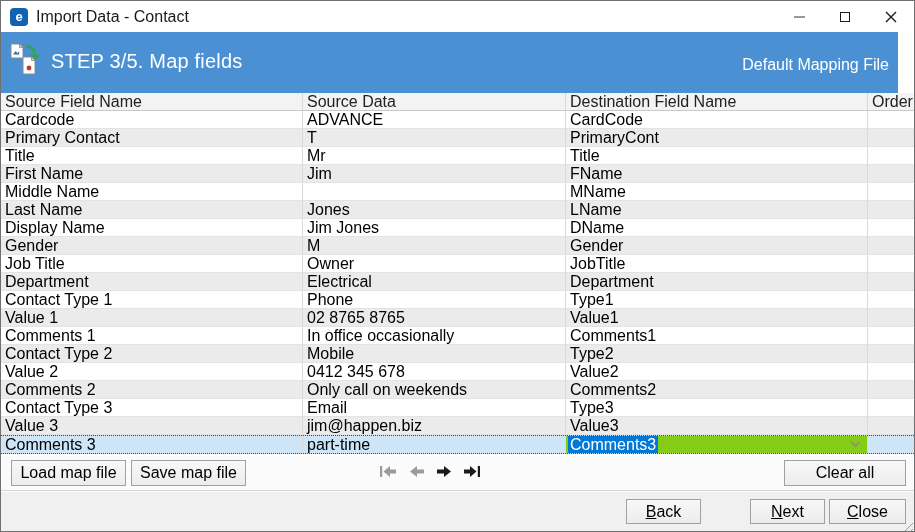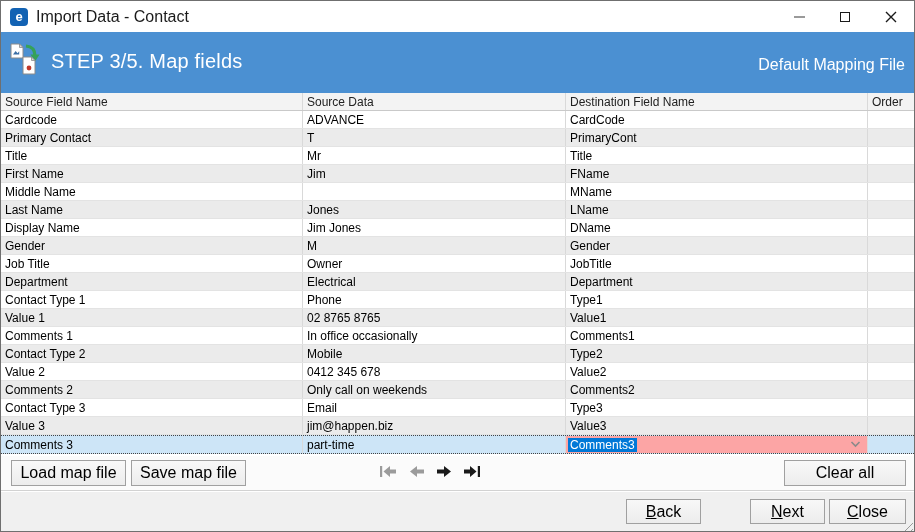--- a/index.html
+++ b/index.html
@@ -9,38 +9,38 @@
   
   .titlebar { position:absolute; top:0; left:0; right:0; height:31px; background:#ffffff; display:flex; align-items:center; }
   .app-icon { width:18px; height:18px; margin-left:9px; background:#1262b3; border-radius:4px; color:#fff; font-weight:bold; font-size:13px; line-height:17px; text-align:center; }
   .win-title { margin-left:8px; font-size:16px; color:#1a1a1a; }
   .win-controls { margin-left:auto; display:flex; height:100%; }
   .win-btn { width:46px; height:100%; display:flex; align-items:center; justify-content:center; background:transparent; border:none; cursor:pointer; }
   .dash { width:11px; height:2px; background:#9a9a9a; }
   .maxbox { width:10px; height:10px; border:1.5px solid #1a1a1a; }
 
   
-  .banner { position:absolute; top:31px; left:0; right:0; height:61px; background:#4b90d2; color:#fff; }
+  .banner { position:absolute; top:31px; left:0; right:16px; height:61px; background:#4b90d2; color:#fff; }
   .banner-icon { position:absolute; left:7px; top:9px; }
   .step-title { position:absolute; left:50px; top:18px; font-size:20px; letter-spacing:.2px; }
   .map-file-label { position:absolute; right:9px; top:24px; font-size:16px; }
 
   
-  .grid { position:absolute; top:92px; left:0; width:915px; height:363px; background:#fff; font-size:12px; color:#000; }
+  .grid { position:absolute; top:92px; left:0; width:915px; height:363px; background:#fff; font-size:16px; color:#000; }
   .trow, .hrow { display:flex; height:18px; }
   .hrow { background:#f3f3f3; border-bottom:1px solid #c9c9c9; color:#222; }
   .trow { border-bottom:1px solid #e3e3e3; background:#fff; }
   .tbody .trow:nth-child(even) { background:#ebebeb; }
   .cell { padding:0 4px; border-right:1px solid #d9d9d9; display:flex; align-items:center; overflow:hidden; white-space:nowrap; }
   .c-source { width:302px; }
   .c-data   { width:263px; }
   .c-dest   { width:302px; }
   .c-order  { width:48px; border-right:none; }
   .tbody .trow.selected { background:#cde5f7; border-top:1px dotted #444; border-bottom:1px dotted #444; height:19px; }
-  .c-dest.editing { background:#fca5a5; padding:0; }
+  .c-dest.editing { background:#84cc16; padding:0; }
   .sel-text { background:#0078d7; color:#fff; padding:0 2px; margin-left:2px; }
   .chev { margin-left:auto; margin-right:6px; }
 
   
   .footer-top { position:absolute; top:455px; left:0; right:0; height:35px; background:#fbfbfb; border-bottom:1px solid #d2d2d2; }
   .footer-bottom { position:absolute; top:491px; left:0; right:0; height:40px; background:#f0f0f0; }
   .btn { position:absolute; background:linear-gradient(#f8f8f8,#ececec); border:1px solid #a0a0a0; font-size:16px; color:#000; font-family:"Liberation Sans", sans-serif; cursor:pointer; }
   .btn-load  { left:10px;  top:4px; width:115px; height:26px; }
   .btn-save  { left:130px; top:4px; width:115px; height:26px; }
   .btn-clear { right:8px;  top:4px; width:122px; height:26px; }

